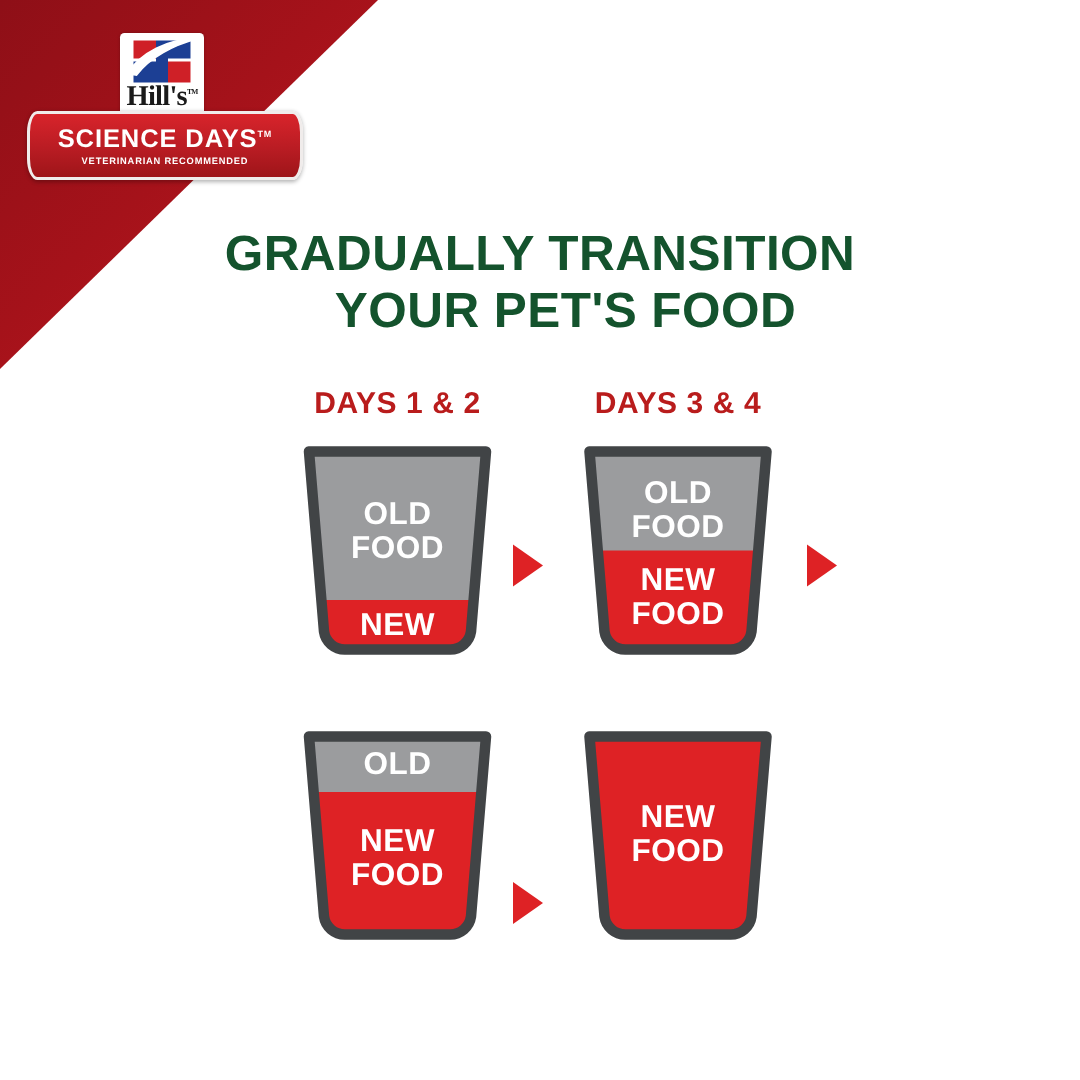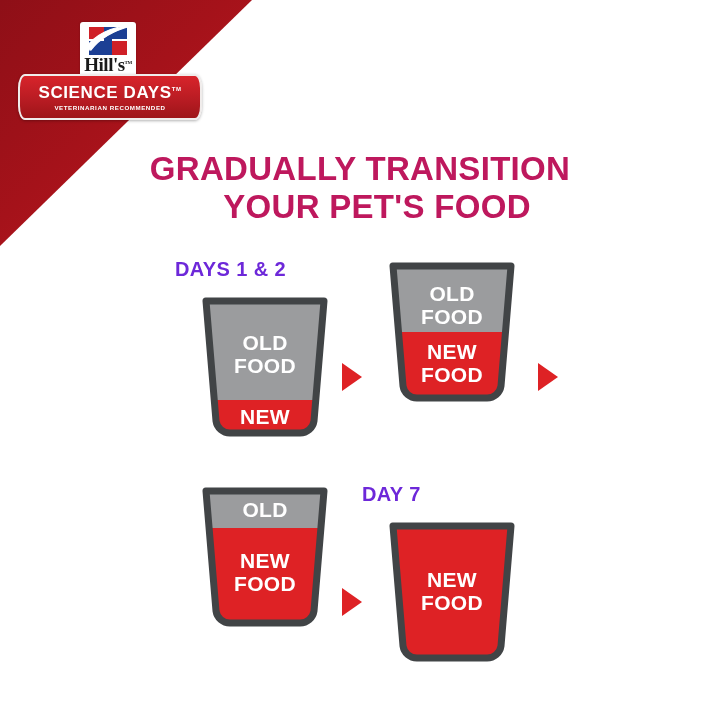--- a/index.html
+++ b/index.html
@@ -120,36 +120,36 @@
     white-space: nowrap;
   }
 
   
   #headline {
     position: absolute;
     left: 0;
     right: 0;
     top: 150px;
     text-align: center;
-    color: #be185d;
+    color: #14532d;
     font-size: 33px;
     font-weight: bold;
     letter-spacing: 0.3px;
     line-height: 1.16;
   }
   #headline .l2 { display: block; margin-left: 34px; }
 
   
   .cell {
     position: absolute;
     width: 180px;
   }
   .cell-label {
-    text-align: left;
-    color: #6d28d9;
+    text-align: center;
+    color: #b91c1c;
     font-size: 20px;
     font-weight: bold;
     letter-spacing: 0.4px;
     margin-bottom: 12px;
     white-space: nowrap;
   }
   .bowl-wrap {
     position: relative;
     width: 134px;
     height: 148px;
@@ -241,20 +241,21 @@
       </div>
       <div class="bowl-text" style="top:112px;">
         <span>NEW</span>
       </div>
     </div>
   </div>
 
   <div class="arrow" style="left:342px; top:363px;"></div>
 
   <div class="cell" style="left:362px; top:258px;">
+    <div class="cell-label">DAYS 3 &amp; 4</div>
     <div class="bowl-wrap">
       <svg width="134" height="148" viewBox="0 0 134 148">
         <defs>
           <clipPath id="clip2">
             <path d="M8 8 H126 L116 128 A14 14 0 0 1 102 140 H32 A14 14 0 0 1 18 128 Z"></path>
           </clipPath>
         </defs>
         <g clip-path="url(#clip2)">
           <rect x="0" y="0" width="134" height="148" fill="#9B9C9E"></rect>
           <rect x="0" y="74" width="134" height="74" fill="#DE2225"></rect>
@@ -291,21 +292,20 @@
       </div>
       <div class="bowl-text" style="top:66px;">
         <span>NEW</span><br><span>FOOD</span>
       </div>
     </div>
   </div>
 
   <div class="arrow" style="left:342px; top:588px;"></div>
 
   <div class="cell" style="left:362px; top:483px;">
-    <div class="cell-label">DAY 7</div>
     <div class="bowl-wrap">
       <svg width="134" height="148" viewBox="0 0 134 148">
         <defs>
           <clipPath id="clip4">
             <path d="M8 8 H126 L116 128 A14 14 0 0 1 102 140 H32 A14 14 0 0 1 18 128 Z"></path>
           </clipPath>
         </defs>
         <g clip-path="url(#clip4)">
           <rect x="0" y="0" width="134" height="148" fill="#DE2225"></rect>
         </g>

